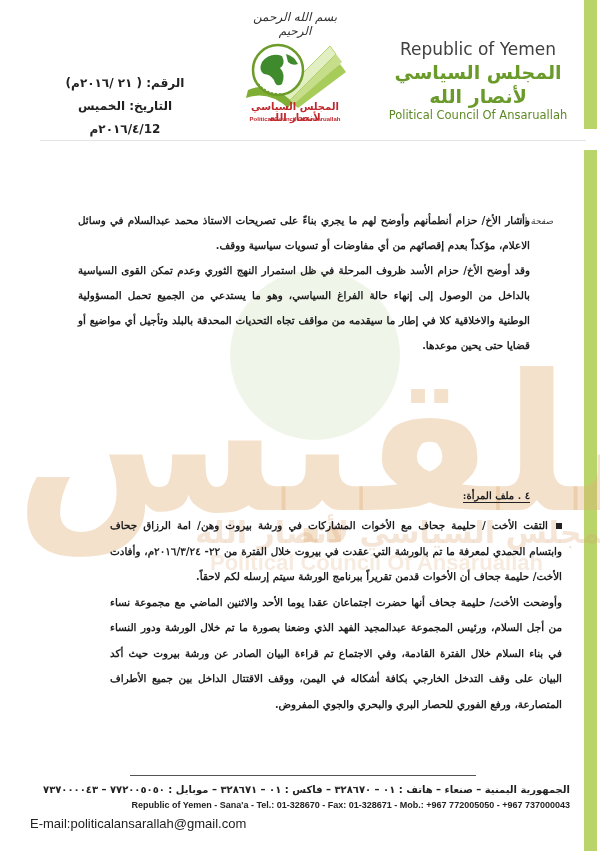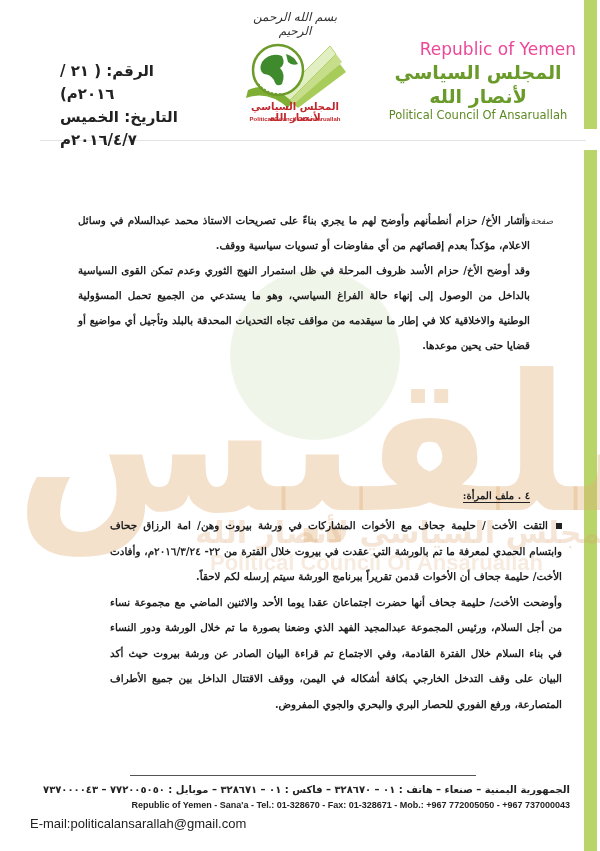--- a/index.html
+++ b/index.html
@@ -8,29 +8,29 @@
     background:#ffffff;
     font-family:"DejaVu Serif", serif;
     color:#1c1c1c;
   }
   .green-bar { position:absolute; left:584px; width:13px; background:#b9d56a; }
   .green-bar.top { top:0; height:129px; }
   .green-bar.bottom { top:150px; height:701px; }
   .divider-top { position:absolute; left:40px; right:14px; top:140px; height:1px; background:#e4e4e4; }
 
   
-  .ref-block { position:absolute; left:60px; top:60px; width:130px; direction:rtl; text-align:left;
-    font-family:"DejaVu Sans", sans-serif; font-weight:bold; font-size:15px; color:#222; line-height:23px; }
+  .ref-block { position:absolute; left:60px; top:72px; width:130px; direction:rtl; text-align:center;
+    font-family:"DejaVu Sans", sans-serif; font-weight:bold; font-size:12px; color:#222; line-height:23px; }
   .logo { position:absolute; left:240px; top:10px; width:110px; height:120px; }
   .logo .basmala { position:absolute; top:0; left:10px; width:90px; text-align:center; font-family:"DejaVu Serif", serif; font-size:12px; font-style:italic; color:#333; direction:rtl; }
   .logo .logo-ar { position:absolute; top:91px; left:0; width:110px; text-align:center; font-family:"DejaVu Sans", sans-serif; font-size:10px; font-weight:bold; color:#c0282d; direction:rtl; }
   .logo .logo-en { position:absolute; top:106px; left:0; width:110px; text-align:center; font-family:"Liberation Sans", sans-serif; font-size:6px; font-weight:bold; color:#c0282d; }
   .title-block { position:absolute; left:380px; top:38px; width:196px; text-align:center; color:#6f9a2e; }
   .title-block .t-ar { font-family:"DejaVu Sans", sans-serif; font-size:19px; font-weight:bold; direction:rtl; line-height:22px; letter-spacing:1px; }
-  .title-block .t-en { font-family:"DejaVu Sans", sans-serif; font-size:17px; line-height:22px; color:#ec4899;text-align:right; }
+  .title-block .t-en { font-family:"DejaVu Sans", sans-serif; font-size:17px; line-height:22px; color:#404040; }
   .title-block .t-ar2 { font-family:"DejaVu Sans", sans-serif; font-size:19px; font-weight:bold; direction:rtl; line-height:24px; color:#6a9b2a; }
   .title-block .t-en2 { font-family:"DejaVu Sans", sans-serif; font-size:11.5px; line-height:14px; color:#5e8a25; }
 
   
   .watermark { position:absolute; left:15px; top:350px; width:560px; height:220px; pointer-events:none; }
   .wm-letters { position:absolute; left:0; top:0; font-family:"DejaVu Sans", sans-serif; font-weight:bold; font-size:190px; line-height:190px; color:rgba(226,176,120,0.38); direction:rtl; white-space:nowrap; }
   .wm-sub { position:absolute; left:180px; top:165px; font-family:"DejaVu Sans", sans-serif; font-weight:bold; font-size:30px; color:rgba(220,160,110,0.28); direction:rtl; white-space:nowrap;}
   .wm-en { position:absolute; left:195px; top:200px; font-family:"Liberation Sans", sans-serif; font-weight:bold; font-size:22px; color:rgba(220,160,110,0.22); white-space:nowrap;}
   .wm-globe { position:absolute; left:215px; top:-80px; width:170px; height:170px; border-radius:50%; background:rgba(170,200,140,0.18); }
 
@@ -53,21 +53,21 @@
 </style>
 </head>
 <body>
 
 <div class="green-bar top"></div>
 <div class="green-bar bottom"></div>
 <div class="divider-top"></div>
 
 <div class="ref-block">
   <div>الرقم: ( ٢١ /٢٠١٦م)</div>
-  <div>التاريخ: الخميس ٢٠١٦/٤/٧م</div>
+  <div>التاريخ: الخميس ٢٠١٦/٤/12م</div>
 </div>
 
 <div class="logo">
   <div class="basmala">بسم الله الرحمن الرحيم</div>
   <svg width="110" height="90" viewBox="0 0 110 90" style="position:absolute;top:14px;left:0;">
 
     <path d="M50 78 L100 40 L106 48 L58 84 Z" fill="#a8cc5a"></path>
     <path d="M46 74 L96 30 L102 38 L54 80 Z" fill="#c6de8a"></path>
     <path d="M42 70 L90 22 L96 30 L50 76 Z" fill="#e2efc2" stroke="#a8cc5a" stroke-width="0.8"></path>
     <path d="M8 66 Q30 56 52 78 L48 84 Q28 66 6 74 Z" fill="#7fae35"></path>

